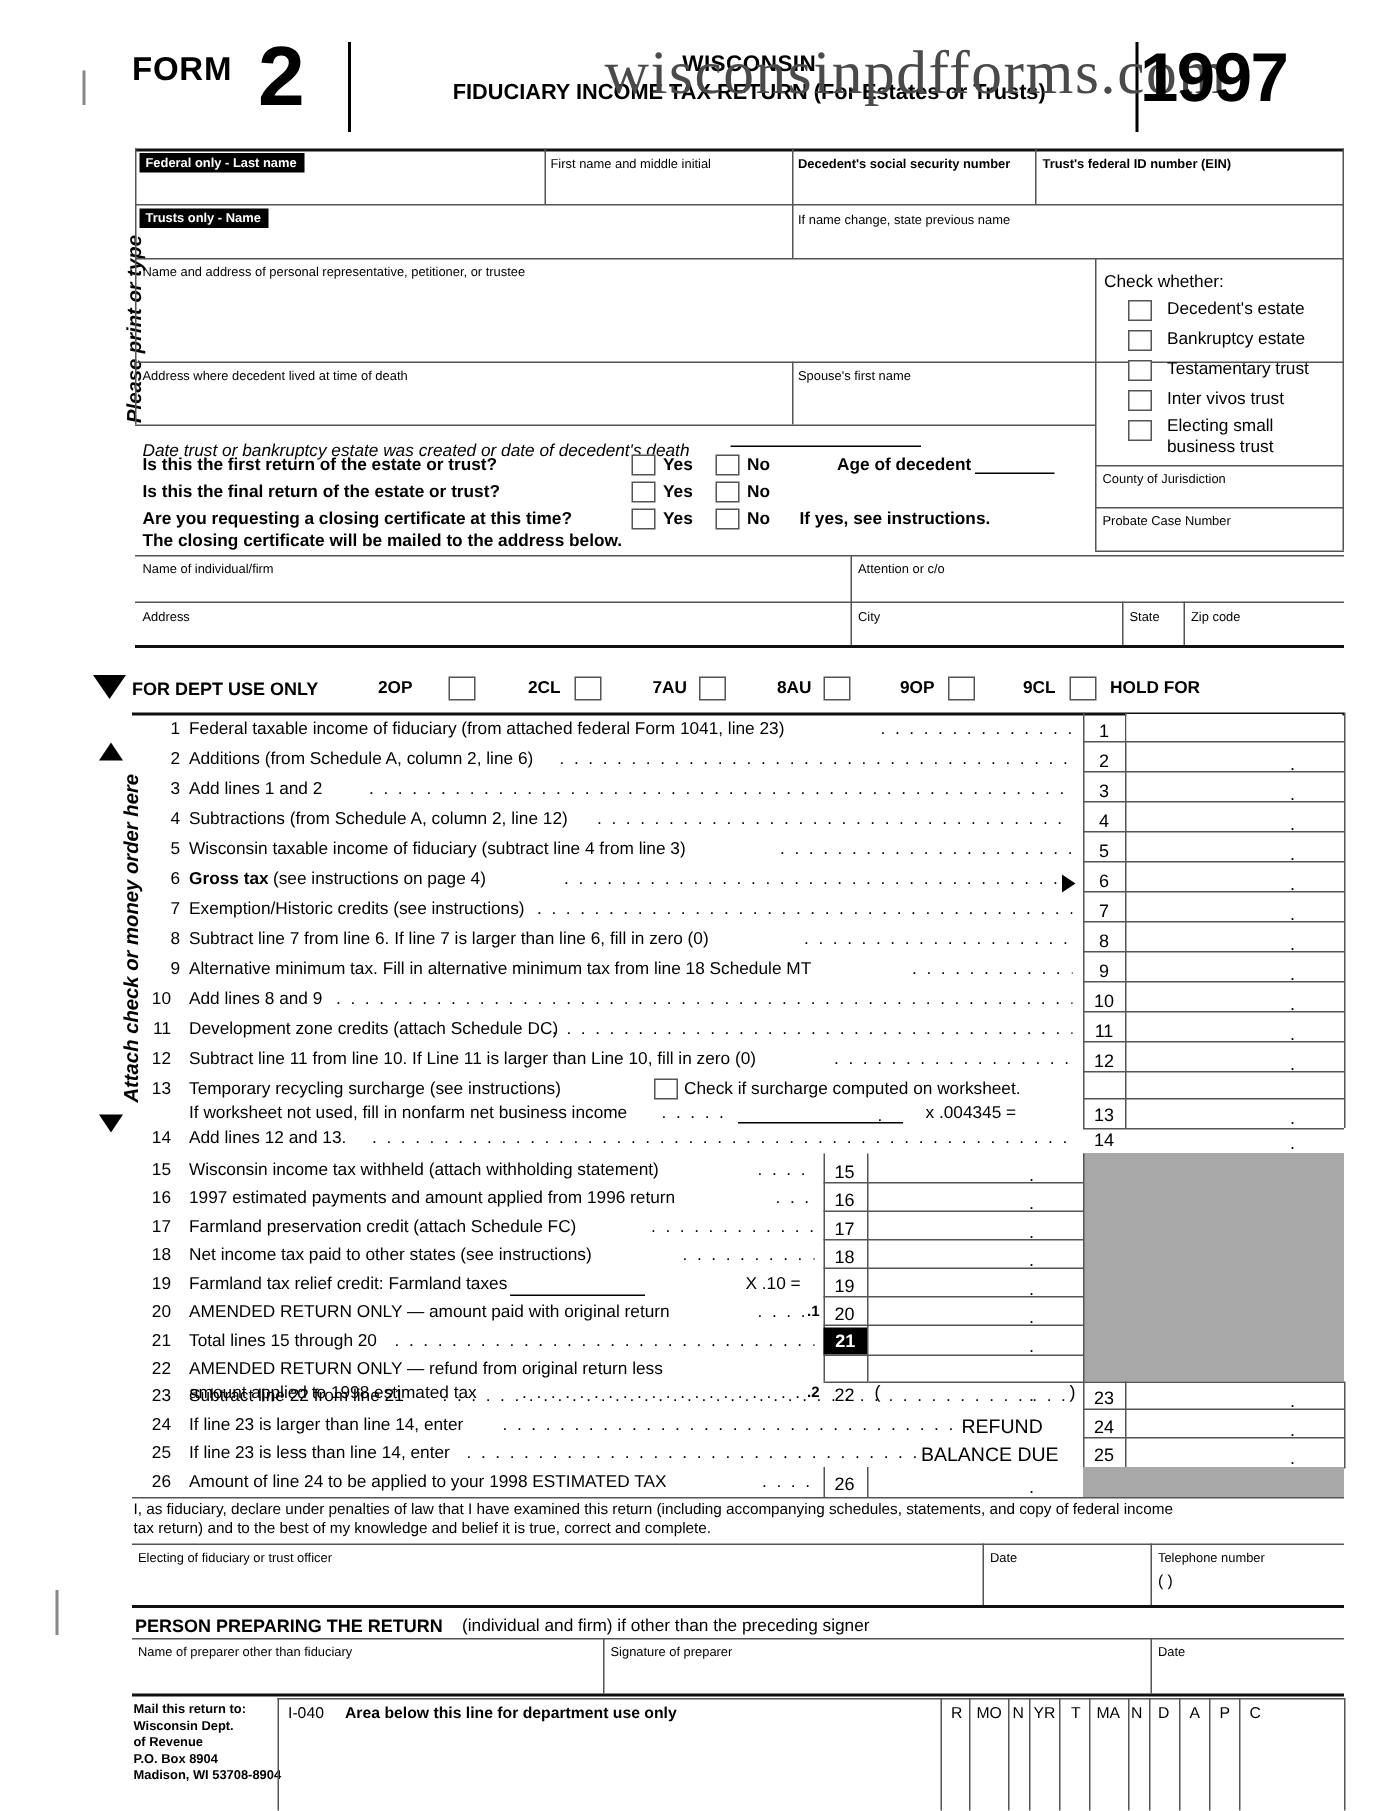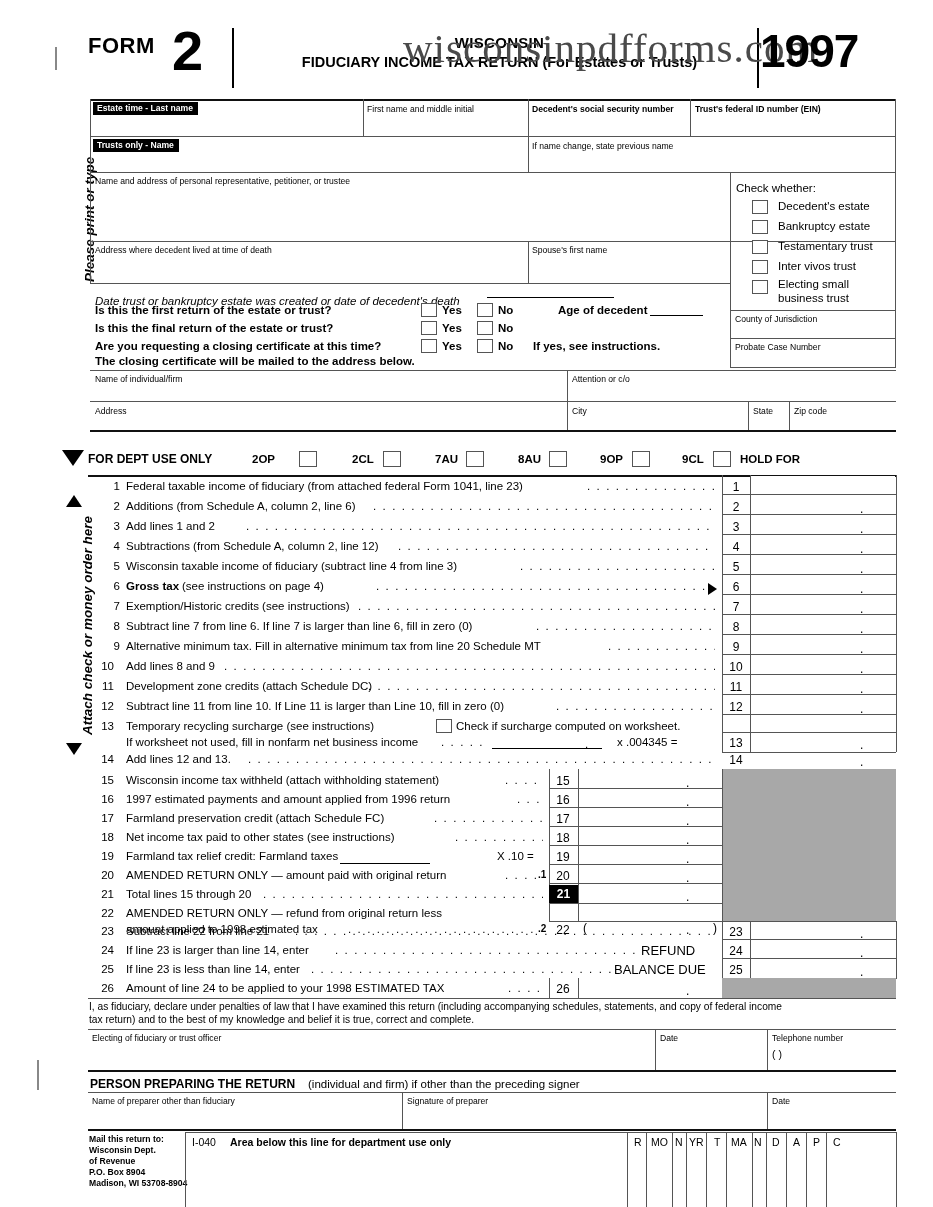--- a/index.html
+++ b/index.html
@@ -116,21 +116,21 @@
 
   <div class="vline" style="left:90px; top:99px; height:184px;"></div>
   <div class="vline" style="left:895px; top:99px; height:73px;"></div>
   <div class="vline" style="left:363px; top:99px; height:37px;"></div>
   <div class="vline" style="left:528px; top:99px; height:73px;"></div>
   <div class="vline" style="left:690px; top:99px; height:37px;"></div>
   <div class="vline" style="left:528px; top:241px; height:42px;"></div>
   <div class="vline" style="left:730px; top:172px; height:195px;"></div>
   <div class="vline" style="left:895px; top:172px; height:195px;"></div>
 
-  <div class="blk" style="left:93px; top:102px;">Estate time - Last name</div>
+  <div class="blk" style="left:93px; top:102px;">Federal only - Last name</div>
   <div class="caption" style="left:367px; top:104px;">First name and middle initial</div>
   <div class="caption b" style="left:532px; top:104px;">Decedent's social security number</div>
   <div class="caption b" style="left:695px; top:104px;">Trust's federal ID number (EIN)</div>
 
   <div class="blk" style="left:93px; top:139px;">Trusts only - Name</div>
   <div class="caption" style="left:532px; top:141px;">If name change, state previous name</div>
 
   <div class="caption" style="left:95px; top:176px;">Name and address of personal representative, petitioner, or trustee</div>
   <div class="caption" style="left:95px; top:245px;">Address where decedent lived at time of death</div>
   <div class="caption" style="left:532px; top:245px;">Spouse's first name</div>
@@ -277,21 +277,21 @@
   <div>
     <div class="row-num" style="left:98px; top:620px;">8</div>
     <div class="row-txt" style="left:126px; top:620px;">Subtract line 7 from line 6. If line 7 is larger than line 6, fill in zero (0)</div>
     <div class="dots" style="left:536px; top:620px; width:179px;">. . . . . . . . . . . . . . . . . . . . . . . . . . . .</div>
     <div class="amt-num" style="left:722px; top:620px; width:28px;">8</div>
     <div class="amt-dot" style="left:860px; top:622px;">.</div>
     <div class="hline" style="left:722px; top:634px; width:174px;"></div>
   </div>
   <div>
     <div class="row-num" style="left:98px; top:640px;">9</div>
-    <div class="row-txt" style="left:126px; top:640px;">Alternative minimum tax. Fill in alternative minimum tax from line 20 Schedule MT</div>
+    <div class="row-txt" style="left:126px; top:640px;">Alternative minimum tax. Fill in alternative minimum tax from line 18 Schedule MT</div>
     <div class="dots" style="left:608px; top:640px; width:107px;">. . . . . . . . . . . . . . . .</div>
     <div class="amt-num" style="left:722px; top:640px; width:28px;">9</div>
     <div class="amt-dot" style="left:860px; top:642px;">.</div>
     <div class="hline" style="left:722px; top:654px; width:174px;"></div>
   </div>
   <div>
     <div class="row-num" style="left:92px; top:660px;">10</div>
     <div class="row-txt" style="left:126px; top:660px;">Add lines 8 and 9</div>
     <div class="dots" style="left:224px; top:660px; width:491px;">. . . . . . . . . . . . . . . . . . . . . . . . . . . . . . . . . . . . . . . . . . . . . . . . . . . . . . . . . . . . . . . . . . . . . . . . . . . . . . . . . .</div>
     <div class="amt-num" style="left:722px; top:660px; width:28px;">10</div>

